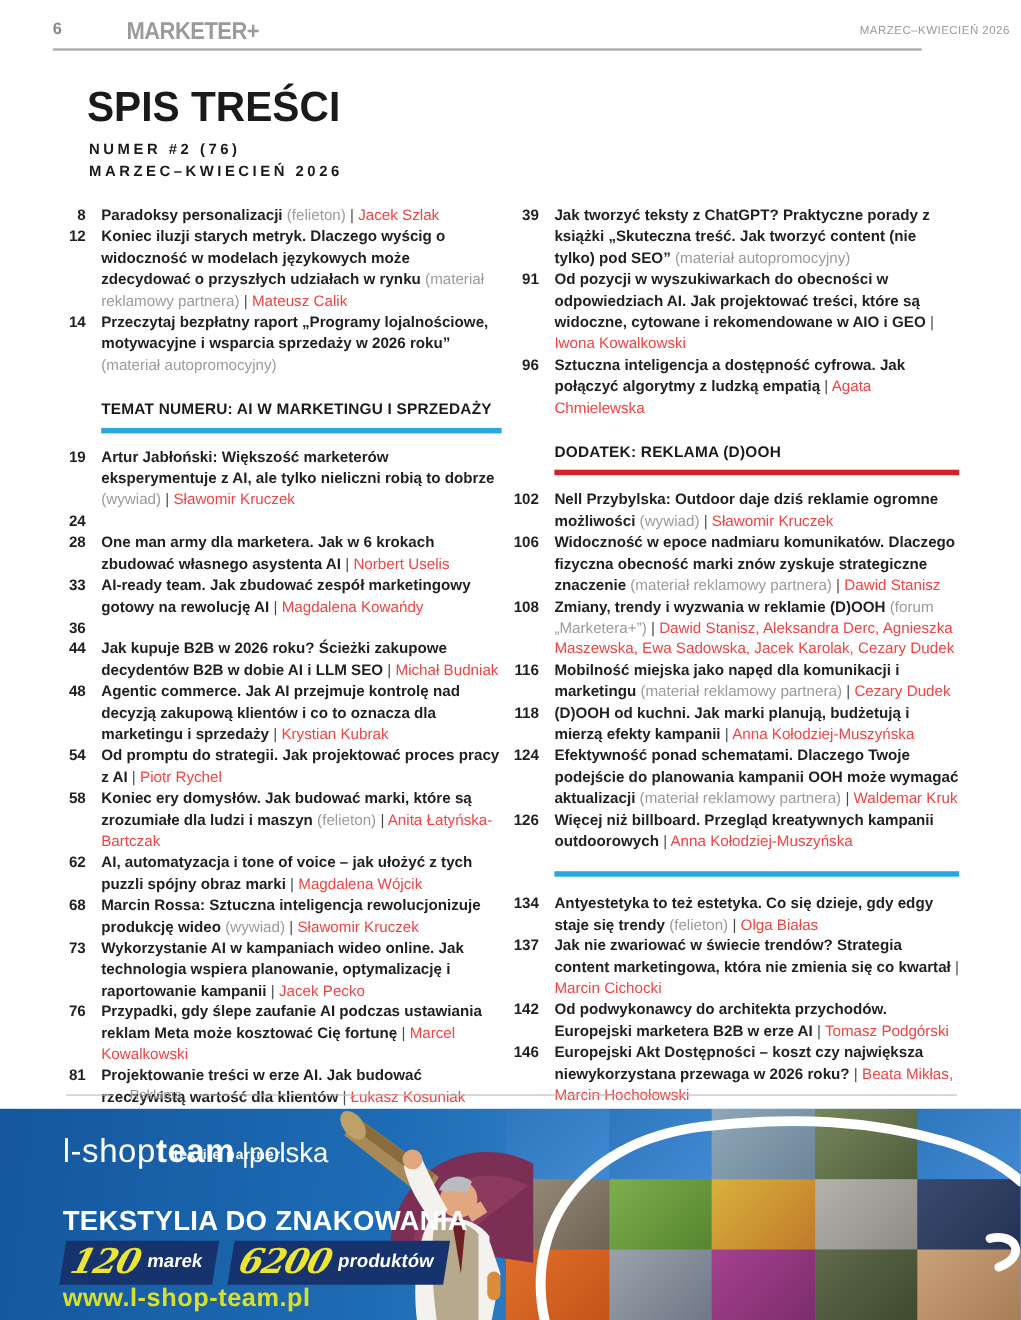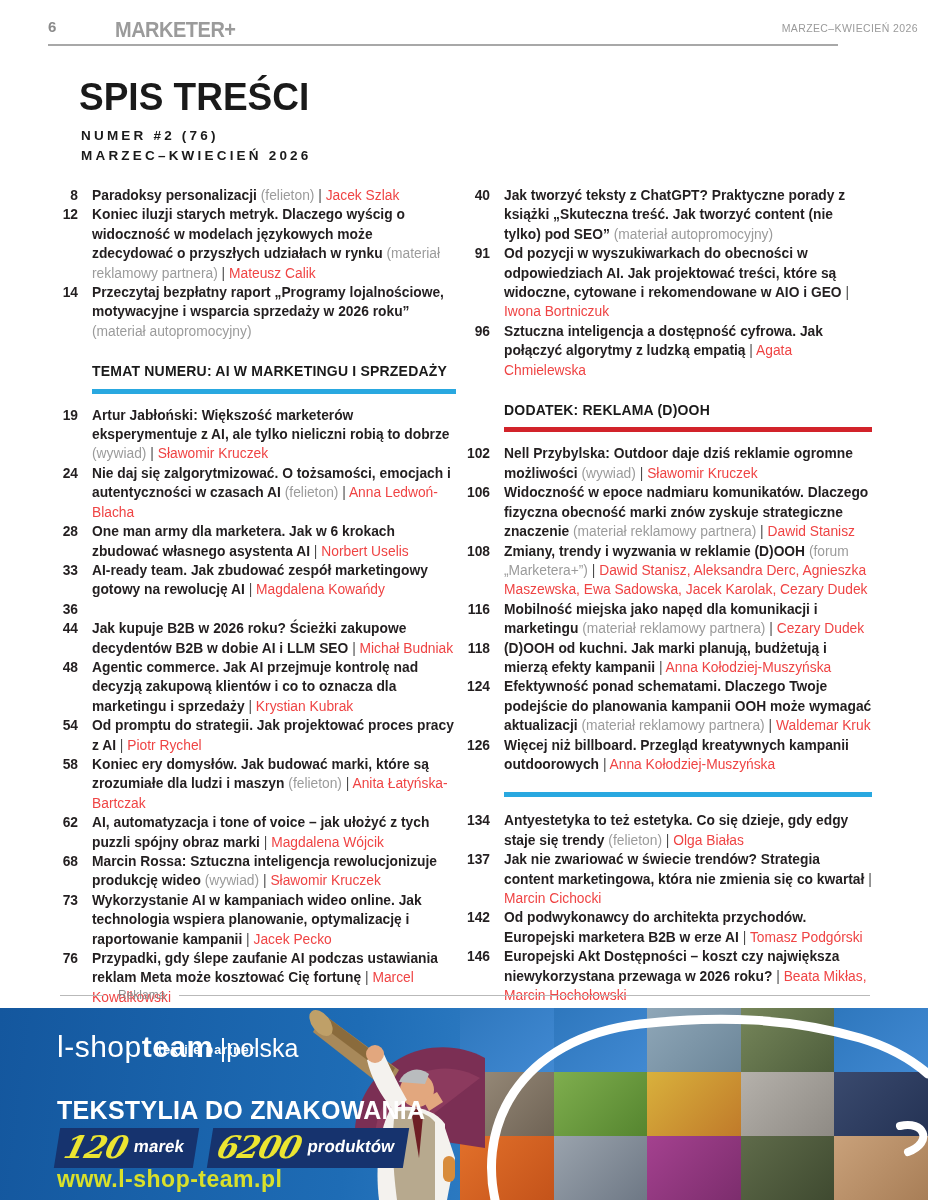--- a/index.html
+++ b/index.html
@@ -99,21 +99,20 @@
     <div class="section">
       <div class="sec-label">TEMAT NUMERU: AI W MARKETINGU I SPRZEDAŻY</div>
       <div class="sec-bar" style="background: rgb(41, 168, 224);"></div>
     </div>
     <div class="entry">
       <div class="num">19</div>
       <div class="txt"><span class="t-title">Artur Jabłoński: Większość marketerów eksperymentuje z AI, ale tylko nieliczni robią to dobrze </span><span class="t-note">(wywiad)</span><span class="t-sep"> | </span><span class="t-author">Sławomir Kruczek</span></div>
     </div>
     <div class="entry">
       <div class="num">24</div>
-      <div class="txt"><span class="t-title">Nie daj się zalgorytmizować. O tożsamości, emocjach i autentyczności w czasach AI </span><span class="t-note">(felieton)</span><span class="t-sep"> | </span><span class="t-author">Anna Ledwoń-Blacha</span></div>
     </div>
     <div class="entry">
       <div class="num">28</div>
       <div class="txt"><span class="t-title">One man army dla marketera. Jak w 6 krokach zbudować własnego asystenta AI</span><span class="t-sep"> | </span><span class="t-author">Norbert Uselis</span></div>
     </div>
     <div class="entry">
       <div class="num">33</div>
       <div class="txt"><span class="t-title">AI-ready team. Jak zbudować zespół marketingowy gotowy na rewolucję AI</span><span class="t-sep"> | </span><span class="t-author">Magdalena Kowańdy</span></div>
     </div>
     <div class="entry">
@@ -151,26 +150,26 @@
       <div class="num">76</div>
       <div class="txt"><span class="t-title">Przypadki, gdy ślepe zaufanie AI podczas ustawiania reklam Meta może kosztować Cię fortunę</span><span class="t-sep"> | </span><span class="t-author">Marcel Kowalkowski</span></div>
     </div>
     <div class="entry">
       <div class="num">81</div>
       <div class="txt"><span class="t-title">Projektowanie treści w erze AI. Jak budować rzeczywistą wartość dla klientów</span><span class="t-sep"> | </span><span class="t-author">Łukasz Kosuniak</span></div>
     </div>
   </div>
 <div class="col col-right" id="col-right">
     <div class="entry">
-      <div class="num">40</div>
+      <div class="num">39</div>
       <div class="txt"><span class="t-title">Jak tworzyć teksty z ChatGPT? Praktyczne porady z książki „Skuteczna treść. Jak tworzyć content (nie tylko) pod SEO” </span><span class="t-note">(materiał autopromocyjny)</span></div>
     </div>
     <div class="entry">
       <div class="num">91</div>
-      <div class="txt"><span class="t-title">Od pozycji w wyszukiwarkach do obecności w odpowiedziach AI. Jak projektować treści, które są widoczne, cytowane i rekomendowane w AIO i GEO</span><span class="t-sep"> | </span><span class="t-author">Iwona Bortniczuk</span></div>
+      <div class="txt"><span class="t-title">Od pozycji w wyszukiwarkach do obecności w odpowiedziach AI. Jak projektować treści, które są widoczne, cytowane i rekomendowane w AIO i GEO</span><span class="t-sep"> | </span><span class="t-author">Iwona Kowalkowski</span></div>
     </div>
     <div class="entry">
       <div class="num">96</div>
       <div class="txt"><span class="t-title">Sztuczna inteligencja a dostępność cyfrowa. Jak połączyć algorytmy z ludzką empatią</span><span class="t-sep"> | </span><span class="t-author">Agata Chmielewska</span></div>
     </div>
     <div class="section">
       <div class="sec-label">DODATEK: REKLAMA (D)OOH</div>
       <div class="sec-bar" style="background: rgb(210, 35, 42);"></div>
     </div>
     <div class="entry">

